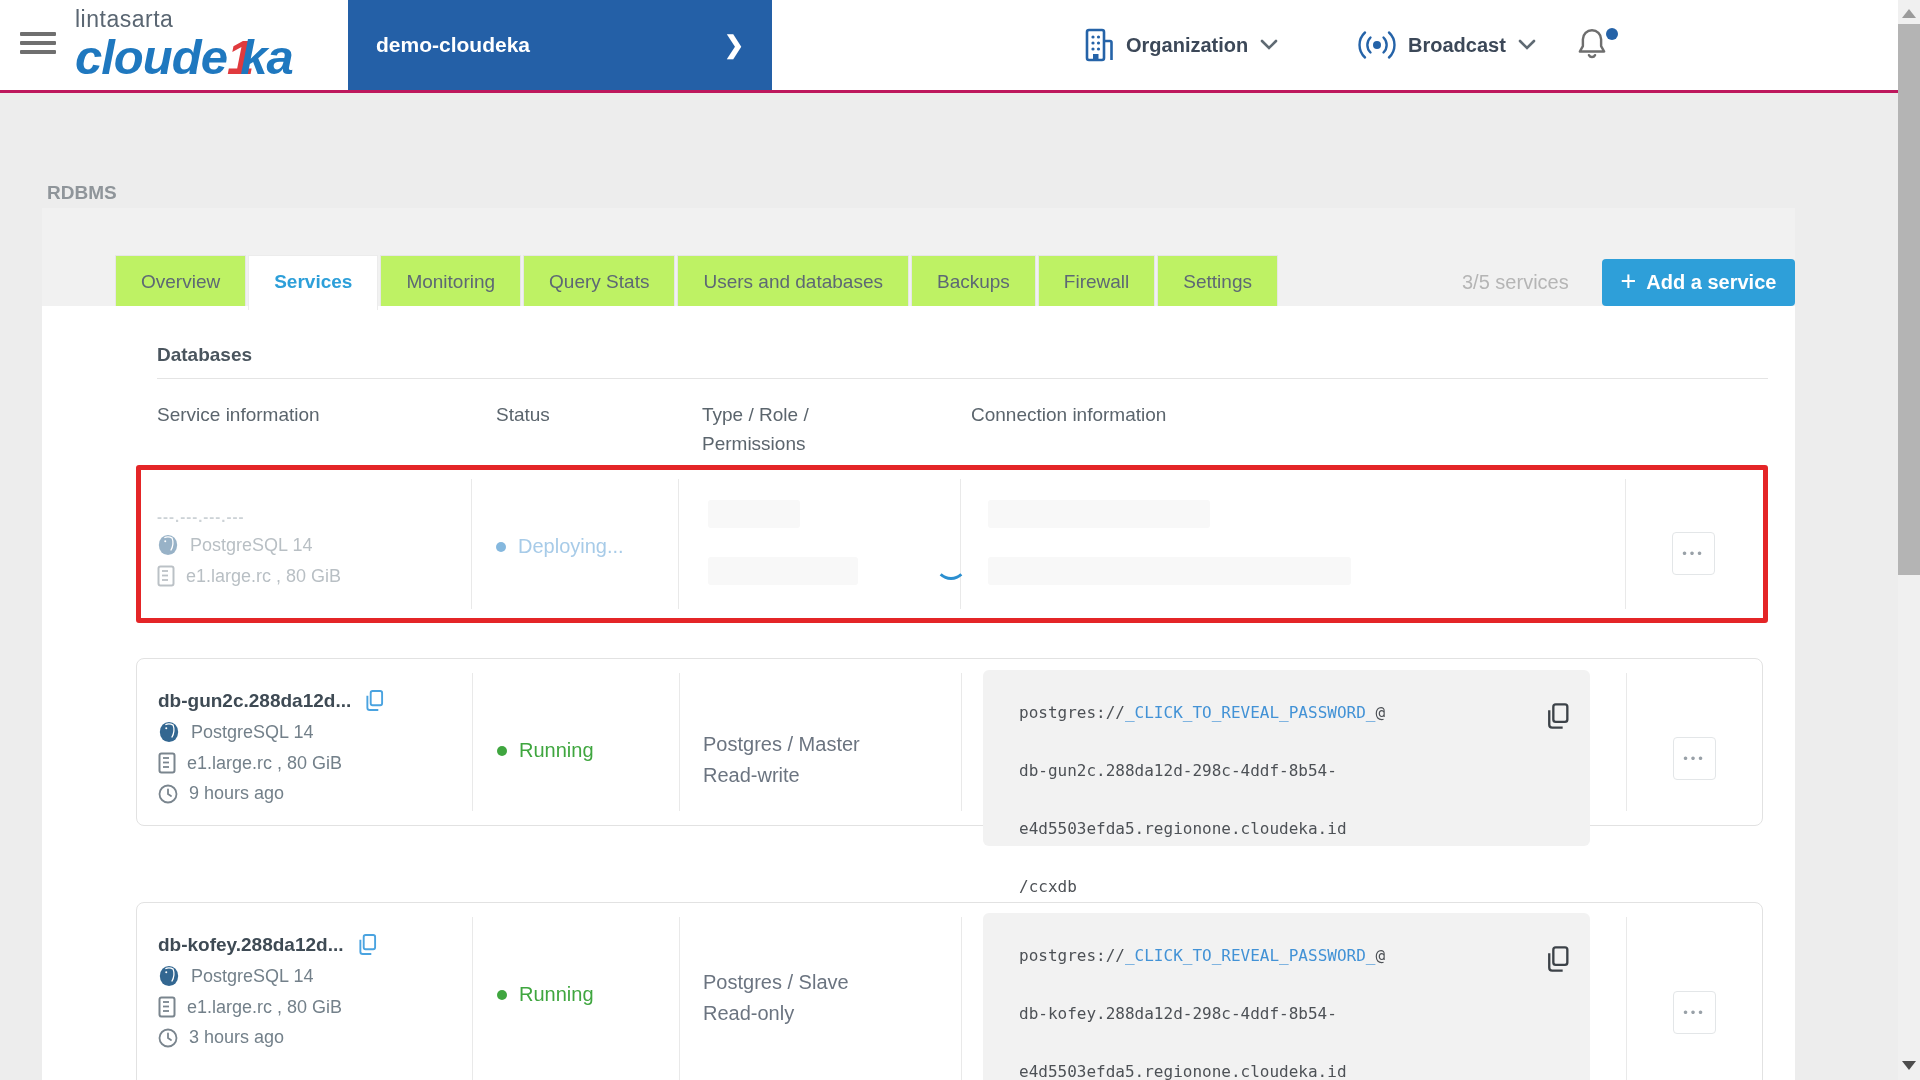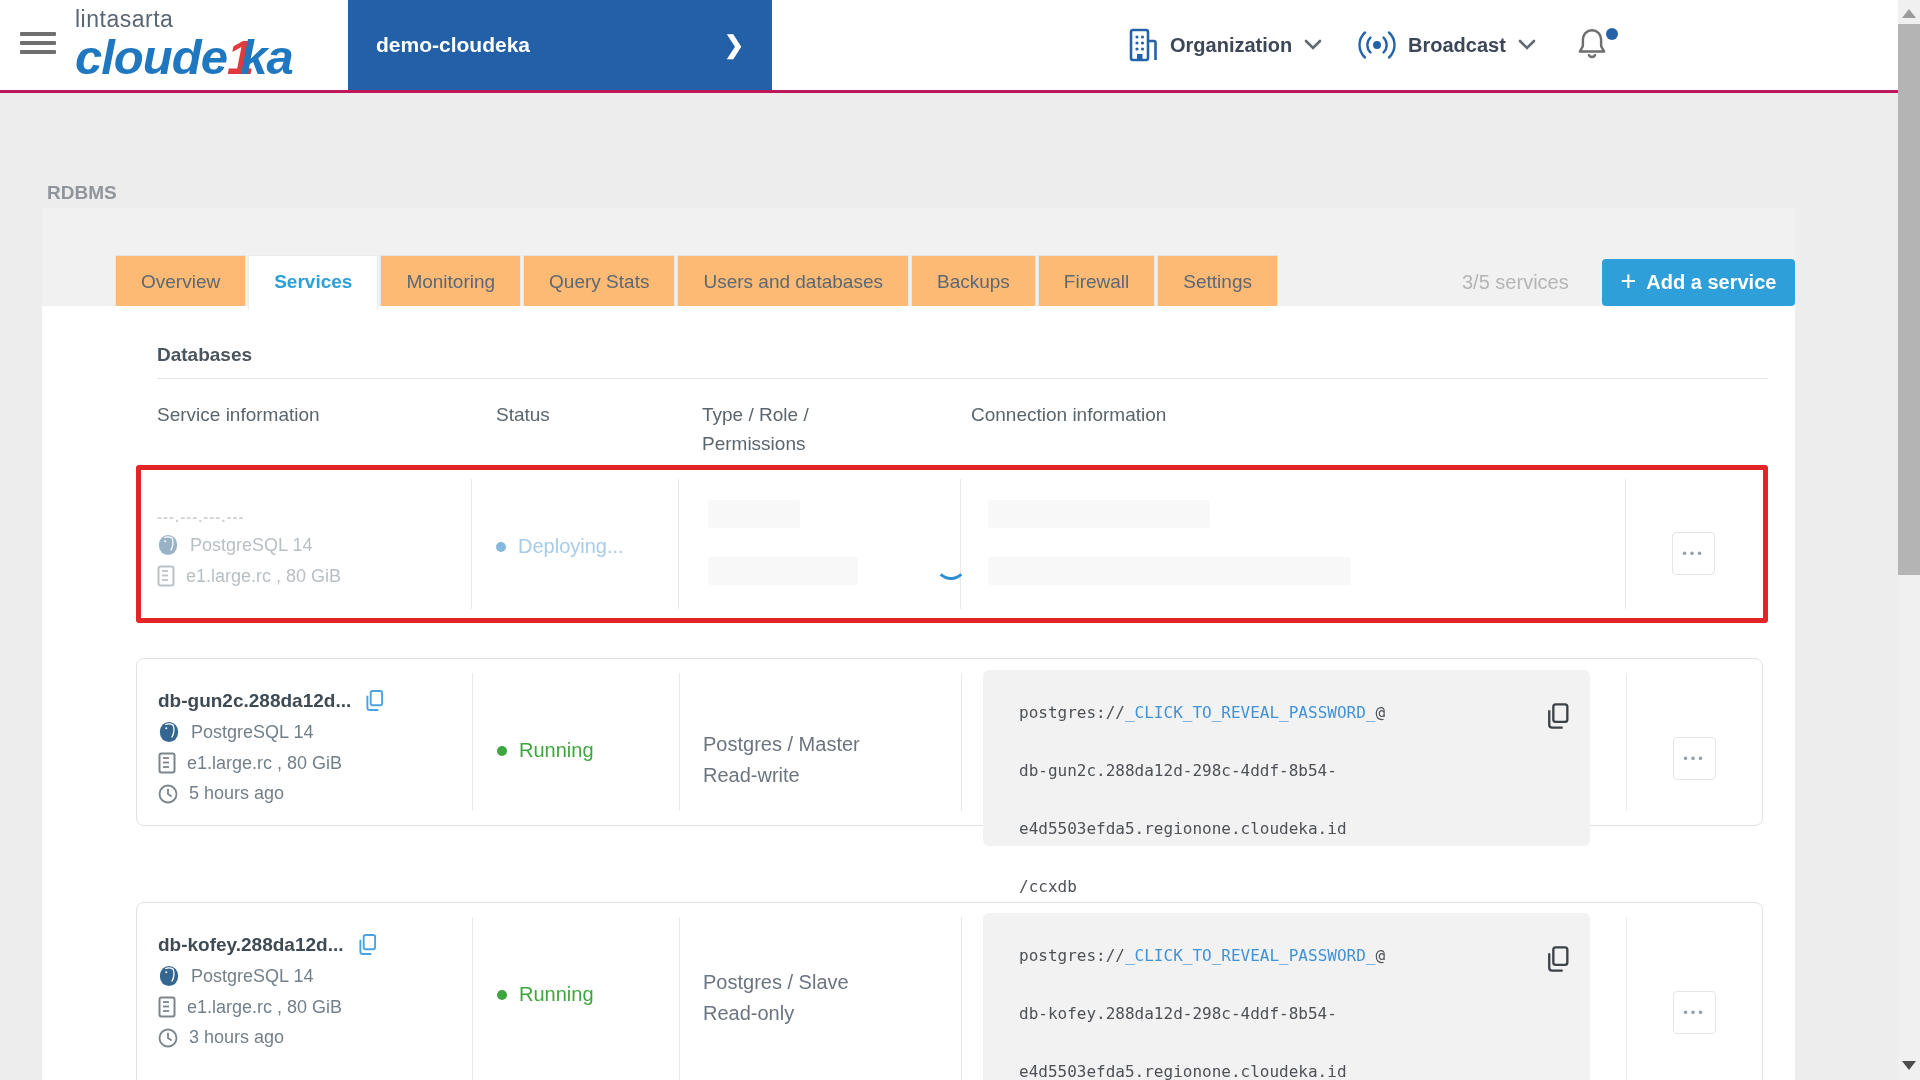--- a/index.html
+++ b/index.html
@@ -16,37 +16,37 @@
   .logo-top{font-size:23px;color:#5a6672;letter-spacing:.5px;}
   .logo-main{font-size:49px;font-weight:bold;font-style:italic;color:#1f78bf;margin-top:2px;letter-spacing:-1px;}
   .logo-accent{color:#e03a3e;font-style:italic;margin-right:-13px;position:relative;z-index:0;}
   .logo-post{position:relative;z-index:1;}
   .project{position:absolute;left:348px;top:0;width:424px;height:90px;background:#2460a7;
            color:#fff;display:flex;align-items:center;cursor:pointer;}
   .project-label{font-size:21px;font-weight:bold;margin-left:28px;}
   .project-chevron{position:absolute;right:28px;font-size:24px;font-weight:bold;}
   .hgroup{position:absolute;top:0;height:90px;display:flex;align-items:center;gap:12px;cursor:pointer;}
   .hgroup .lbl{font-size:20px;font-weight:bold;color:#3c4858;}
-  .org{left:1128px;text-align:center;} .bcast{left:1358px;}
+  .org{left:1084px;text-align:center;} .bcast{left:1358px;}
   .bell-wrap{position:absolute;left:1576px;top:26px;width:44px;height:40px;cursor:pointer;}
   .bell-dot{position:absolute;right:2px;top:2px;width:12px;height:12px;border-radius:50%;background:#2563a8;}
   .user{position:absolute;left:1680px;top:0;height:90px;display:flex;align-items:center;gap:14px;cursor:pointer;}
   .avatar{width:42px;height:42px;border-radius:50%;background:#2563a8;}
   .user .lbl{font-size:20px;font-weight:bold;color:#3c4858;}
 
   
   .breadcrumb{position:absolute;left:47px;top:136px;font-size:19px;font-weight:600;color:#8f959a;margin-top:46px;}
 
   
   .tabstrip{position:absolute;left:42px;top:208px;width:1753px;height:98px;background:#f1f1f1;}
   .panel{position:absolute;left:42px;top:306px;width:1753px;height:774px;background:#fff;}
 
   .tabs{position:absolute;left:115px;top:255px;display:flex;gap:2px;z-index:6;}
   .tab{height:51px;line-height:51px;padding:0 25px;font-size:19px;color:#5d6874;
-       background:#fdba74;border:1px solid #e6e6e6;border-bottom:none;box-sizing:border-box;cursor:pointer;}
+       background:#bef264;border:1px solid #e6e6e6;border-bottom:none;box-sizing:border-box;cursor:pointer;}
   .tab.active{background:#fff;color:#2d9fd9;font-weight:600;height:55px;border-color:#ececec;}
   .services-count{position:absolute;left:1462px;top:271px;font-size:20px;color:#b5b5b5;z-index:6;}
   .add-btn{position:absolute;left:1602px;top:259px;width:193px;height:47px;background:#2e9fd9;
            border:none;border-radius:4px;color:#fff;display:flex;align-items:center;justify-content:center;
            gap:10px;z-index:7;cursor:pointer;}
   .add-btn .plus{font-size:27px;font-weight:400;margin-top:-3px;}
   .add-btn .txt{font-size:20px;font-weight:600;}
 
   
   .section-title{position:absolute;left:115px;top:38px;font-size:19px;font-weight:bold;color:#4a555e;}
@@ -264,21 +264,21 @@
           </span>
           <span>e1.large.rc , 80 GiB</span>
         </div>
         <div class="svc-line">
           <span>
             <svg width="20" height="20" viewBox="0 0 20 20">
                 <circle cx="10" cy="10" r="8.5" fill="none" stroke="#7a858e" stroke-width="1.8"></circle>
                 <path d="M10 5.5 V10 L13 12" fill="none" stroke="#7a858e" stroke-width="1.8" stroke-linecap="round"></path>
               </svg>
           </span>
-          <span>5 hours ago</span>
+          <span>9 hours ago</span>
         </div>
       </div>
       <div class="status status-running" style="top:80px;">
         <span class="dot"></span>
         <span>Running</span>
       </div>
       <div class="typerole" style="top:70px;">
         <div>Postgres / Master</div>
         <div>Read-write</div>
       </div>

